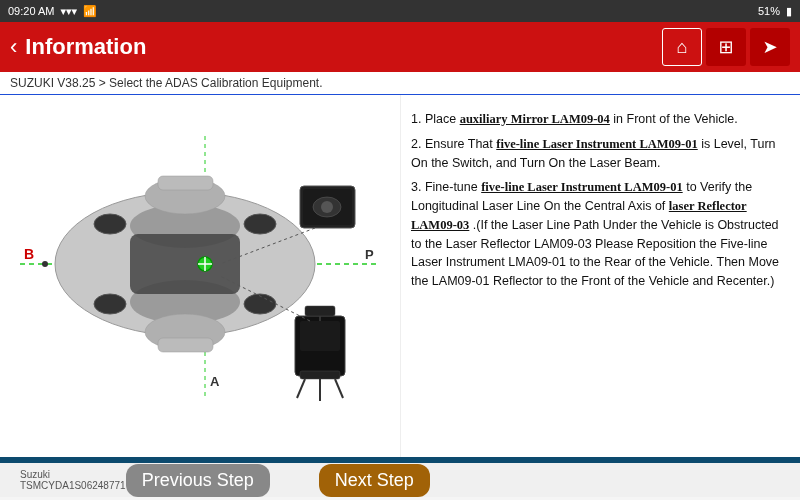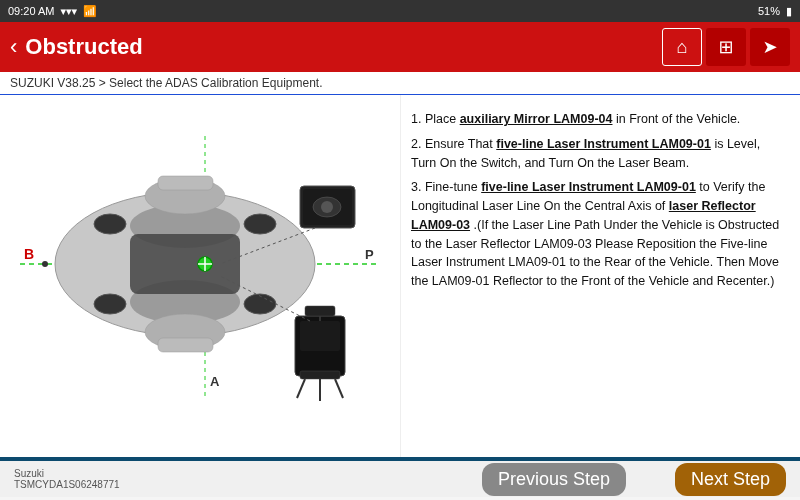--- a/index.html
+++ b/index.html
@@ -91,31 +91,31 @@
       color: #111;
       border-left: 1px solid #eee;
     }
     .text-panel h3 {
       font-size: 14px;
       font-weight: bold;
       margin-bottom: 10px;
       line-height: 1.4;
     }
     .text-panel p { margin-bottom: 6px; }
-    .text-panel .underline { text-decoration: underline; font-weight: bold; }
+    .text-panel .underline { text-decoration: underline; font-weight: bold; font-family: Liberation Serif, serif; }
 
     
     .footer {
       height: 40px;
       background: #f0f0f0;
-      border-top: 4px solid #0c4a6e;
-      display: flex;
-      align-items: center;
-      justify-content: space-between;
-      padding: 0 14px;
+      border-top: 6px solid #0c4a6e;
+      display: flex;
+      align-items: center;
+      justify-content: flex-start;
+      padding: 0 20px;
     }
     .footer-info { font-size: 10px; color: #555; }
     .footer-buttons { display: flex; gap: 8px; }
     .footer-btn {
       background: #888;
       color: white;
       border: none;
       padding: 6px 16px;
       border-radius: 12px;
       font-size: 18px;
@@ -143,21 +143,21 @@
     <span>51%</span>
     <span>▮</span>
   </div>
 </div>
 
 <div class="header">
   <div class="header-left">
     <button class="back-btn">
       <span>‹</span>
     </button>
-    <span class="header-title">Obstructed</span>
+    <span class="header-title">Information</span>
   </div>
   <div class="header-icons">
     <button class="header-icon-btn active">
       <span>⌂</span>
     </button>
     <button class="header-icon-btn">
       <span>⊞</span>
     </button>
     <button class="header-icon-btn">
       <span>➤</span>

